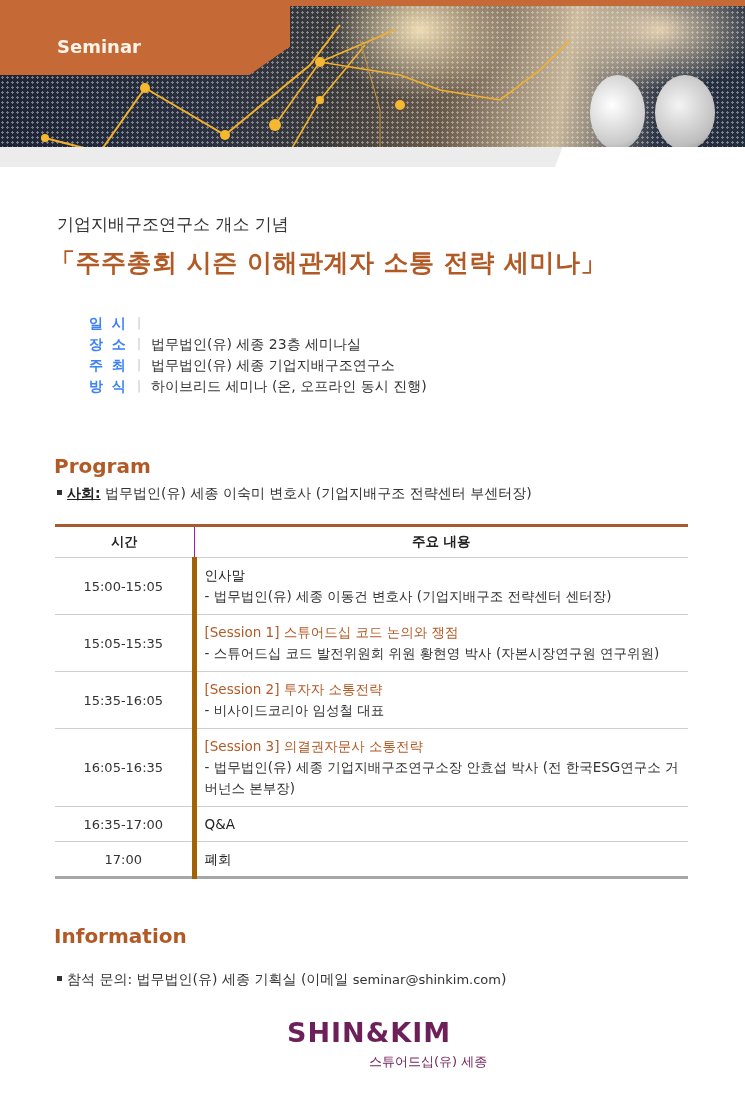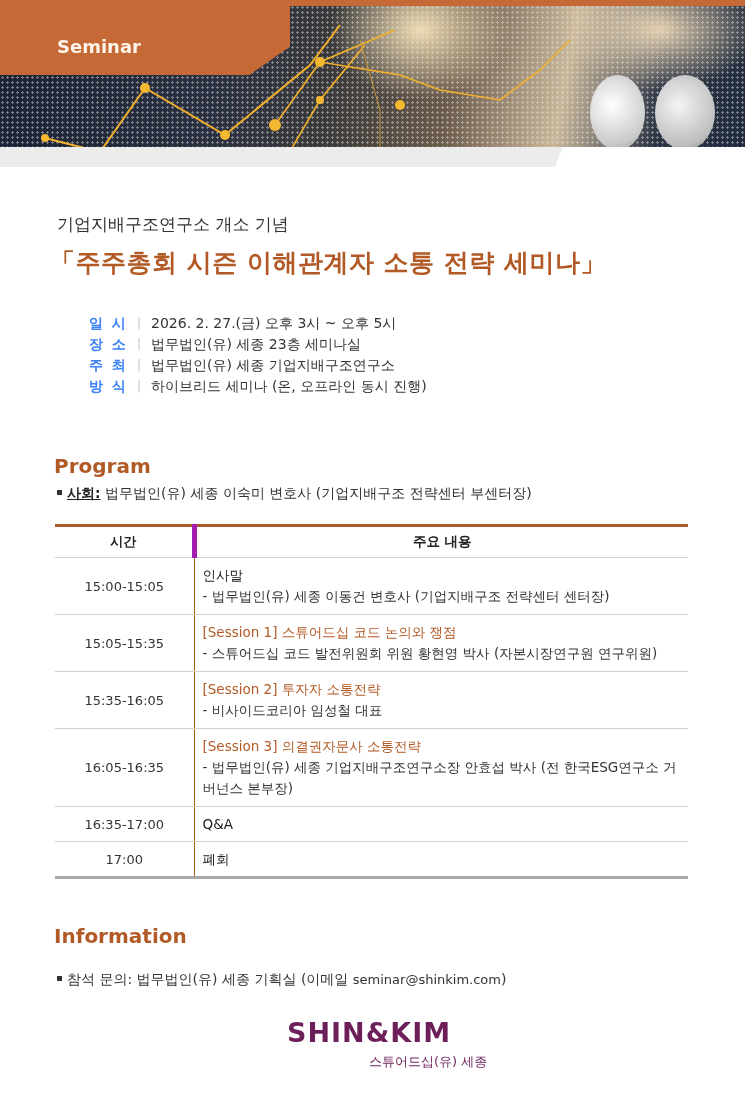--- a/index.html
+++ b/index.html
@@ -58,22 +58,22 @@
   .sq { display:inline-block; width:5px; height:5px; background:#333; margin-right:5px; vertical-align:middle; position:relative; top:-2px; }
 
   table.prog {
     position:absolute; left:55px; top:524px; width:633px; border-collapse:collapse;
     font-size:13.5px; color:#333;
   }
   table.prog thead tr { border-top: 3px solid #a85a2e; }
   table.prog th { font-weight:bold; color:#222; height:32px; font-size:13.5px; border-bottom:1px solid #cfcfcf; }
   table.prog td { border-bottom:1px solid #cfcfcf; vertical-align:middle; }
   table.prog tbody tr:last-child td { border-bottom:3px solid #a7a7a7; }
-  table.prog .c-time { width:139px; text-align:center; border-right:1px solid #a16207; font-size:13px; }
-  table.prog th.c-time { border-right:5px solid #a21caf; }
+  table.prog .c-time { width:139px; text-align:center; border-right:5px solid #a16207; font-size:13px; }
+  table.prog th.c-time { border-right:1px solid #a21caf; }
   table.prog .c-body { padding:6px 8px; line-height:21px; }
   .item-title { font-weight:normal; color:#222; }
   .item-title.session { color:#b25a26; }
 
   .contact { position:absolute; left:57px; top:971px; font-size:14px; color:#333; }
   .contact .email { font-size:13px; }
 
   .logo { position:absolute; left:287px; top:1017px; }
   .logo-main { font-family:"DejaVu Sans", sans-serif; font-size:27px; font-weight:bold; color:#6d1f5a; letter-spacing:1px; }
   .logo-sub { position:absolute; left:82px; top:36px; font-size:13px; color:#6d1f5a; white-space:nowrap; }
@@ -109,21 +109,20 @@
 <div class="banner-cut"></div>
 <div class="banner-cut2"></div>
 
 <div class="subtitle">기업지배구조연구소 개소 기념</div>
 <div class="title">「주주총회 시즌 이해관계자 소통 전략 세미나」</div>
 
 <div class="info">
   <div class="info-row">
     <span class="info-key">일 시</span>
     <span class="info-sep">|</span>
-    <span class="info-val">2026. 2. 27.(금) 오후 3시 ~ 오후 5시</span>
   </div>
   <div class="info-row">
     <span class="info-key">장 소</span>
     <span class="info-sep">|</span>
     <span class="info-val">법무법인(유) 세종 23층 세미나실</span>
   </div>
   <div class="info-row">
     <span class="info-key">주 최</span>
     <span class="info-sep">|</span>
     <span class="info-val">법무법인(유) 세종 기업지배구조연구소</span>

